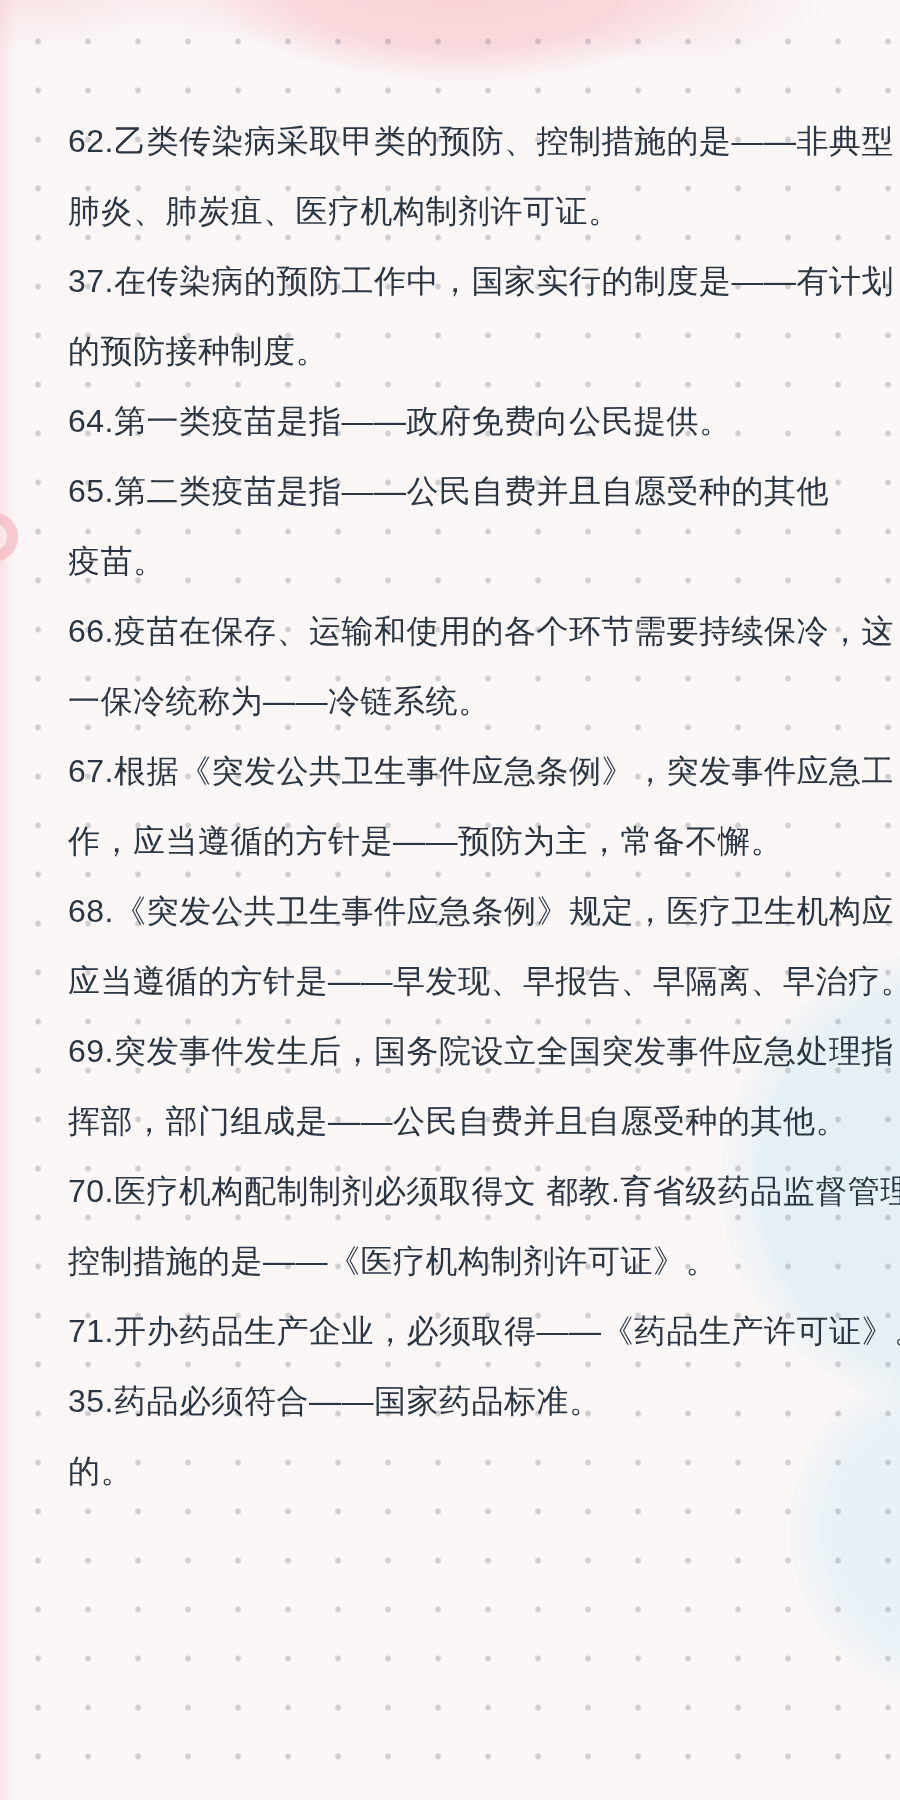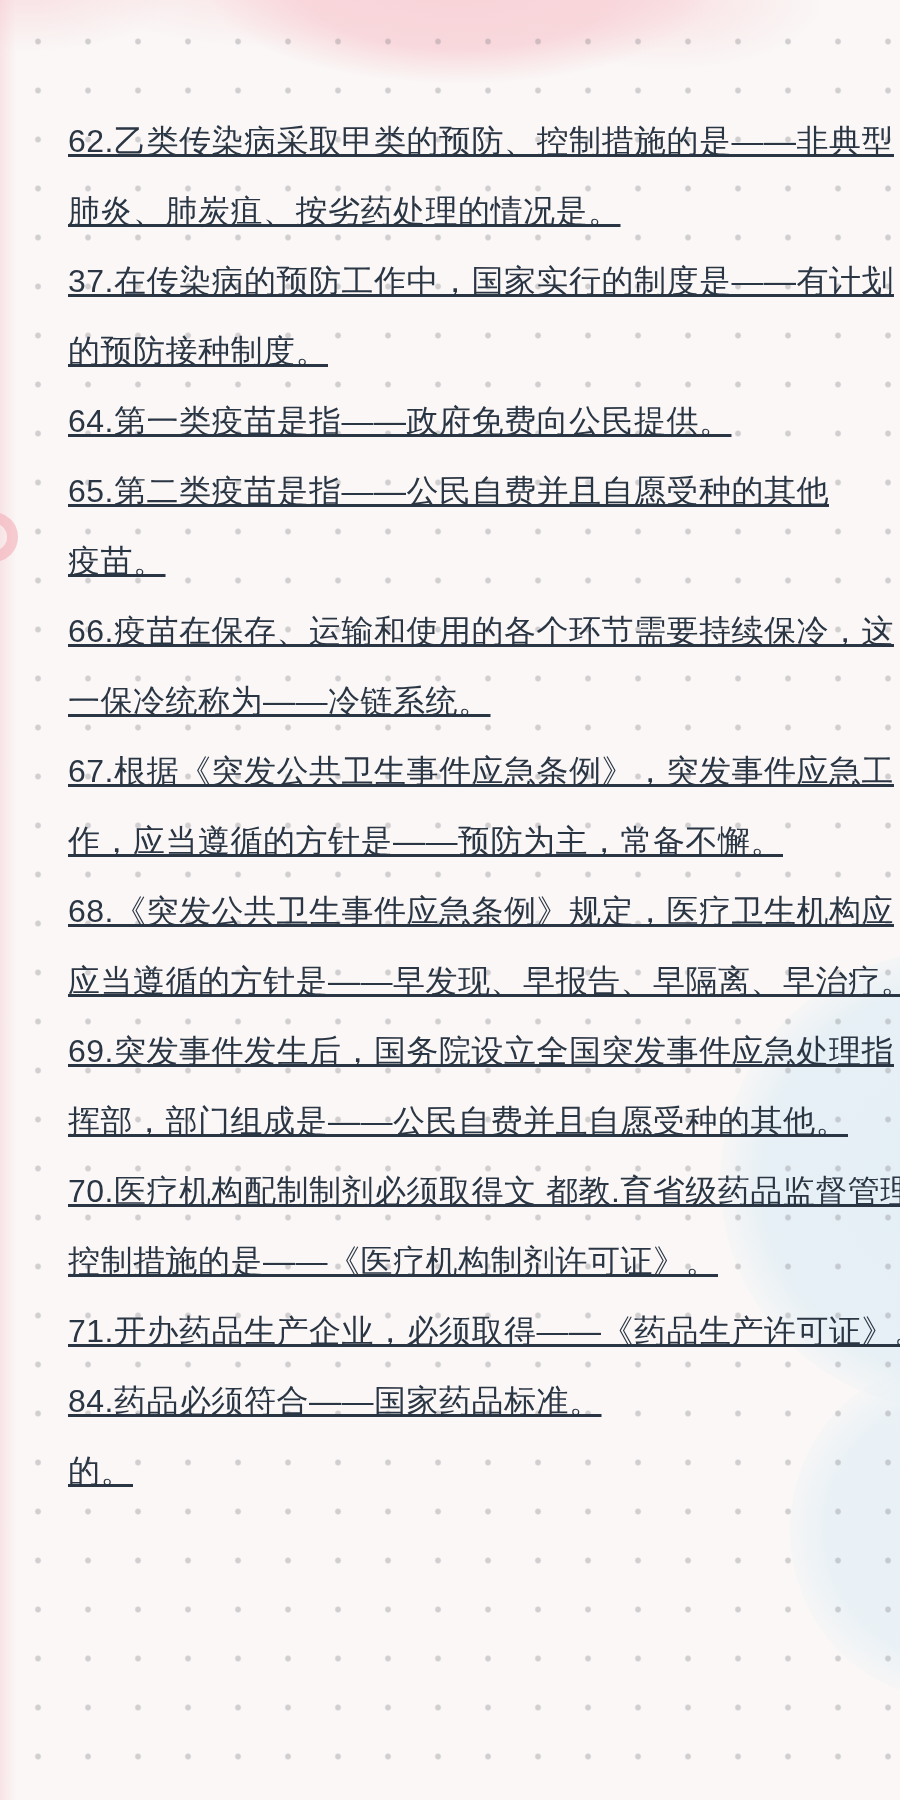--- a/index.html
+++ b/index.html
@@ -69,37 +69,36 @@
     top: 106px;
     width: 800px;
     color: var(--ink, #2b3644);
   }
   .qa-line {
     height: 70px;
     line-height: 70px;
     font-size: 32px;
     letter-spacing: 0.5px;
     white-space: nowrap;
-    text-decoration: underline;
   }
 </style>
 </head>
 <body style="--bg: #faf7f6; --ink: #2b3644; --pink-strong: #f8d3d8; --blue: #e4eff5;">
 
 <div class="decor pink-blob-top"></div>
 <div class="decor pink-edge-strip"></div>
 <div class="decor pink-ring-decoration"></div>
 <div class="decor blue-blob-right"></div>
 <div class="decor blue-blob-lower-right"></div>
 <div class="dot-grid"></div>
 
 <div class="qa-list">
     <div>
       <div class="qa-line">62.乙类传染病采取甲类的预防、控制措施的是——非典型</div>
-      <div class="qa-line">肺炎、肺炭疽、按劣药处理的情况是。</div>
+      <div class="qa-line">肺炎、肺炭疽、医疗机构制剂许可证。</div>
     </div>
     <div>
       <div class="qa-line">37.在传染病的预防工作中，国家实行的制度是——有计划</div>
       <div class="qa-line">的预防接种制度。</div>
     </div>
     <div>
       <div class="qa-line">64.第一类疫苗是指——政府免费向公民提供。</div>
     </div>
     <div>
       <div class="qa-line">65.第二类疫苗是指——公民自费并且自愿受种的其他</div>
@@ -122,18 +121,18 @@
       <div class="qa-line">挥部，部门组成是——公民自费并且自愿受种的其他。</div>
     </div>
     <div>
       <div class="qa-line">70.医疗机构配制制剂必须取得文 都教.育省级药品监督管理</div>
       <div class="qa-line">控制措施的是——《医疗机构制剂许可证》。</div>
     </div>
     <div>
       <div class="qa-line">71.开办药品生产企业，必须取得——《药品生产许可证》。</div>
     </div>
     <div>
-      <div class="qa-line">84.药品必须符合——国家药品标准。</div>
+      <div class="qa-line">35.药品必须符合——国家药品标准。</div>
     </div>
     <div>
       <div class="qa-line">的。</div>
     </div>
   </div>
 
 </body></html>

